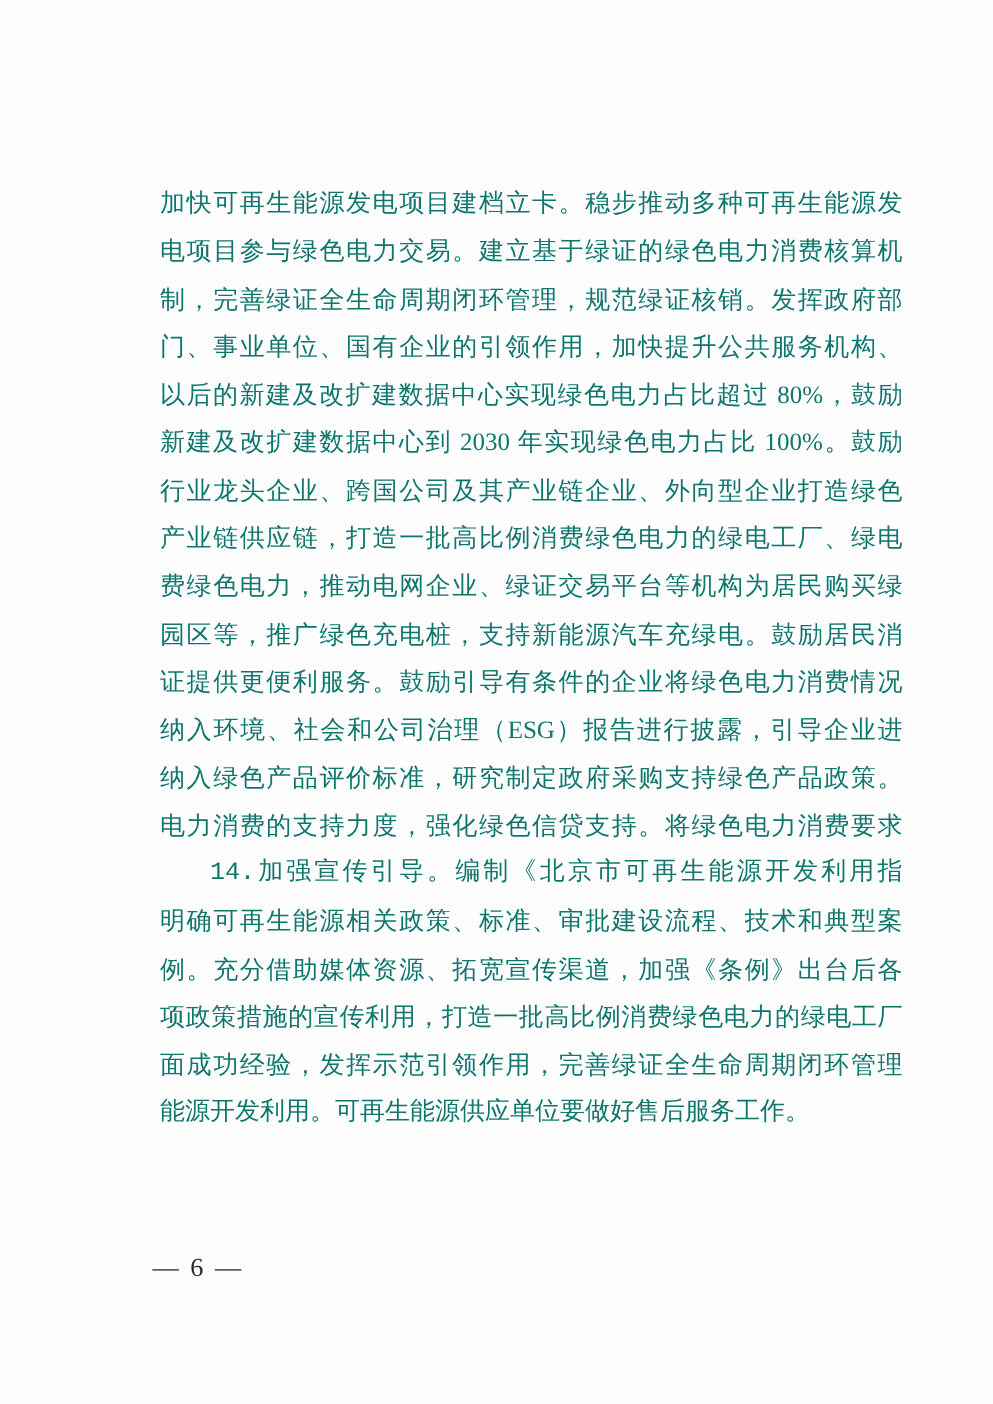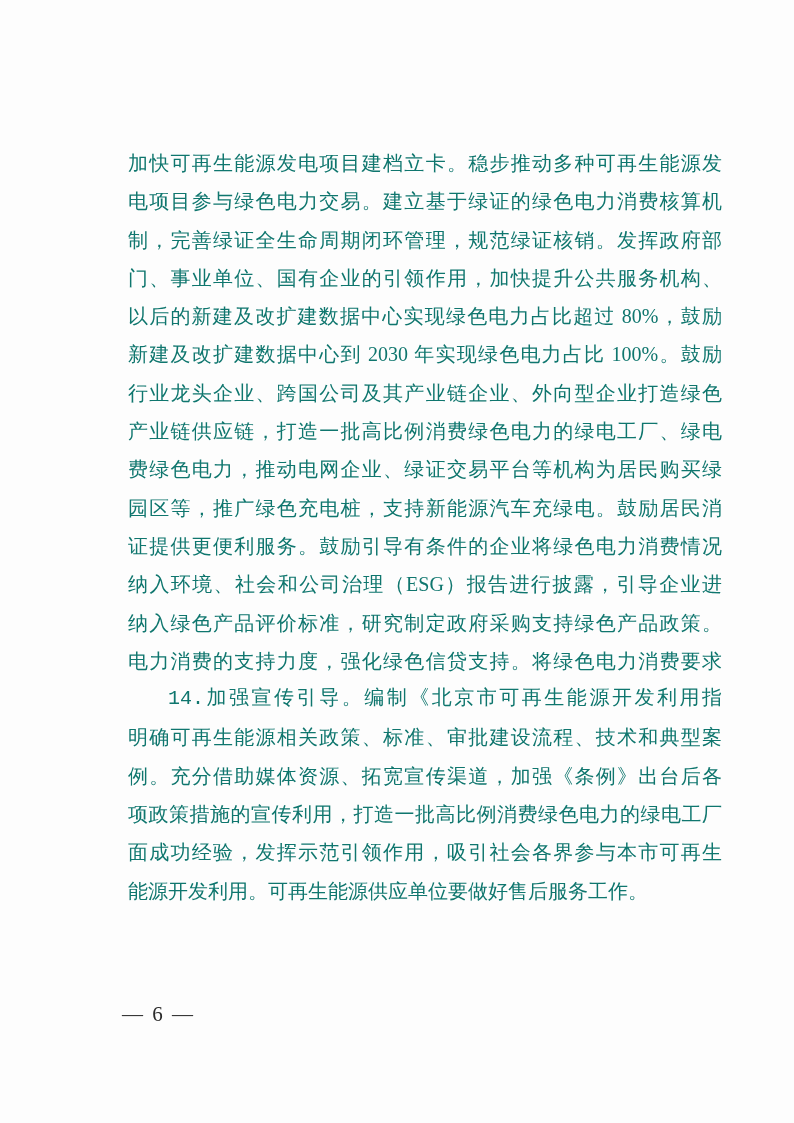--- a/index.html
+++ b/index.html
@@ -35,20 +35,21 @@
     text-justify: inter-character;
     height: 38.3px;
     overflow: hidden;
   }
   .line.indent {
     text-indent: 40px;
     font-family: Liberation Mono, monospace;
   }
   .line.para-end {
     text-align-last: left;
+    font-family: Liberation Mono, monospace;
   }
   .footer {
     position: absolute;
     left: 122px;
     top: 1002px;
     color: #2b2b2b;
     font-size: 21px;
     letter-spacing: 2px;
   }
 </style>
@@ -70,19 +71,19 @@
     <div class="line">园区等，推广绿色充电桩，支持新能源汽车充绿电。鼓励居民消</div>
     <div class="line">证提供更便利服务。鼓励引导有条件的企业将绿色电力消费情况</div>
     <div class="line">纳入环境、社会和公司治理（ESG）报告进行披露，引导企业进</div>
     <div class="line">纳入绿色产品评价标准，研究制定政府采购支持绿色产品政策。</div>
     <div class="line">电力消费的支持力度，强化绿色信贷支持。将绿色电力消费要求</div>
 
     <div class="line indent">14.加强宣传引导。编制《北京市可再生能源开发利用指南》，</div>
     <div class="line">明确可再生能源相关政策、标准、审批建设流程、技术和典型案</div>
     <div class="line">例。充分借助媒体资源、拓宽宣传渠道，加强《条例》出台后各</div>
     <div class="line">项政策措施的宣传利用，打造一批高比例消费绿色电力的绿电工厂</div>
-    <div class="line">面成功经验，发挥示范引领作用，吸引社会各界参与本市可再生</div>
+    <div class="line">面成功经验，发挥示范引领作用，完善绿证全生命周期闭环管理</div>
     <div class="line para-end">能源开发利用。可再生能源供应单位要做好售后服务工作。</div>
   </div>
 
   <div class="footer">— 6 —</div>
 
 </div>
 
 </body></html>

